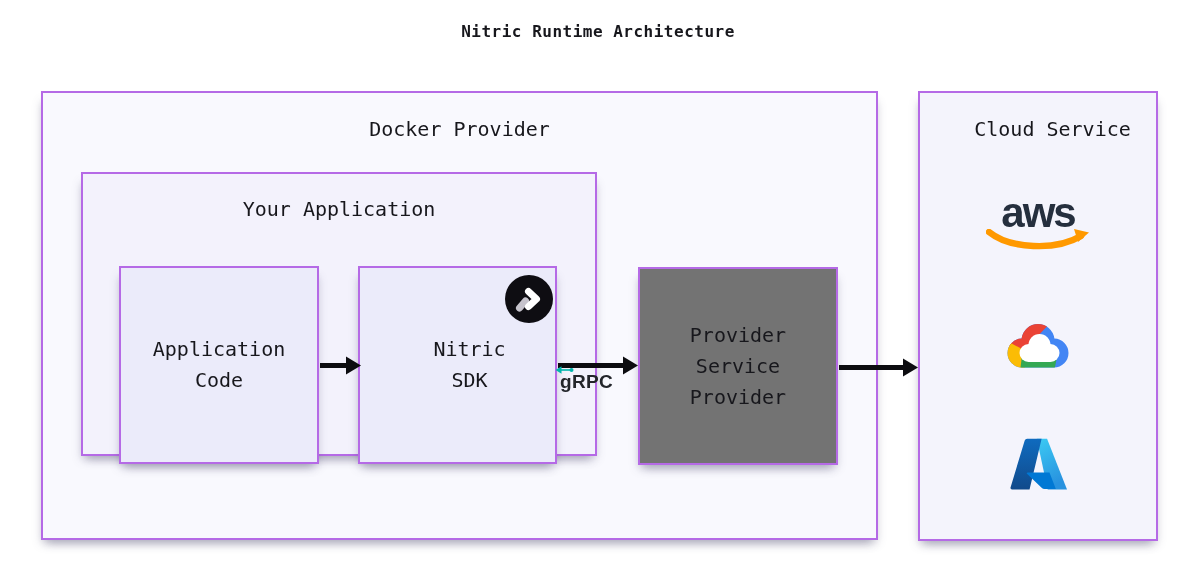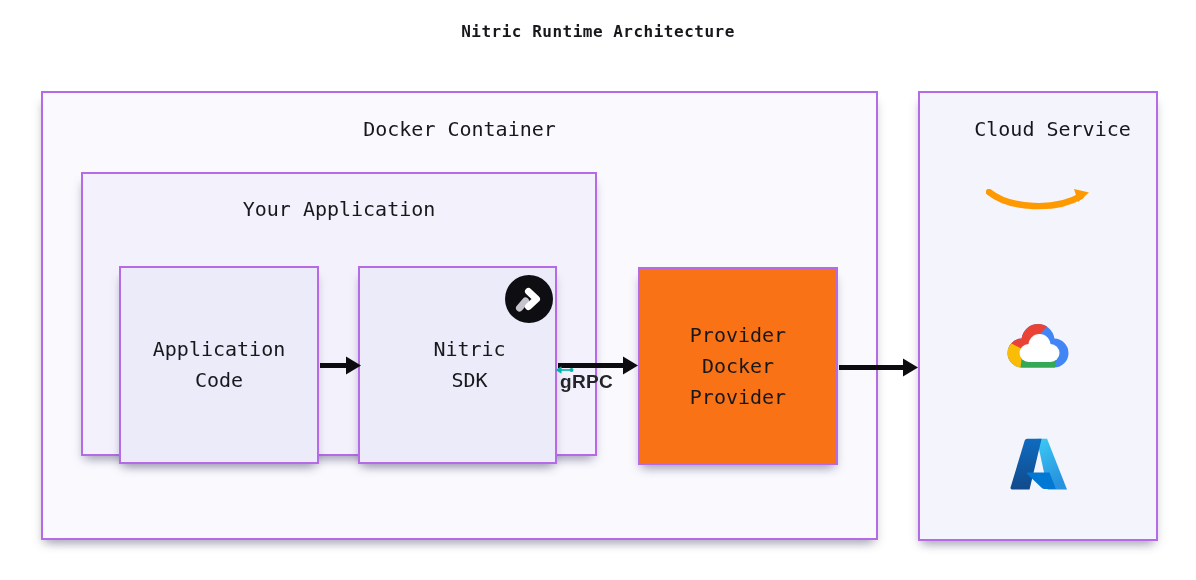--- a/index.html
+++ b/index.html
@@ -6,21 +6,21 @@
   .stage{position:relative;width:1196px;height:580px;background:#ffffff;overflow:hidden;
          font-family:"DejaVu Sans Mono","Liberation Mono",monospace;color:#17171c;}
   .diagram-title{position:absolute;top:22px;left:0;width:100%;text-align:center;
          font-size:16px;font-weight:600;letter-spacing:.5px;}
   .box{position:absolute;border:2px solid #b56ae6;box-sizing:border-box;
        box-shadow:-3px 7px 9px -4px rgba(85,82,118,.35),3px 7px 9px -4px rgba(85,82,118,.28);}
   .box-label{position:absolute;left:0;right:0;text-align:center;font-size:20px;line-height:31px;}
   .fill-outer{background:#f9f9fe;}
   .fill-mid{background:#f3f2fc;}
   .fill-inner{background:#ebebfa;}
-  .fill-provider{background:#f97316;}
+  .fill-provider{background:#737373;}
   .fill-cloud{background:#f4f4fc;}
   .center-text{display:flex;flex-direction:column;align-items:center;justify-content:center;
        text-align:center;font-size:20px;line-height:31px;}
   .arrows{position:absolute;top:0;left:0;pointer-events:none;}
   .nitric-badge{position:absolute;left:145px;top:7px;width:48px;height:48px;}
   .grpc{position:absolute;left:555px;top:365px;width:80px;height:34px;}
   .grpc-mark{position:absolute;left:0;top:0;}
   .grpc-text{position:absolute;left:5px;top:6px;font-family:"Liberation Sans","DejaVu Sans",sans-serif;
        font-weight:700;font-size:19px;letter-spacing:.3px;color:#23252a;}
   .logo-slot{position:absolute;left:0;right:0;display:flex;justify-content:center;}
@@ -30,21 +30,21 @@
   .aws-swoosh{margin-top:-4px;}
 </style>
 </head>
 <body>
 
 <div class="stage">
 
   <div class="diagram-title">Nitric Runtime Architecture</div>
 
   <div class="box fill-outer" style="left:41px;top:91px;width:837px;height:449px;">
-    <div class="box-label" style="top:21px;">Docker Container</div>
+    <div class="box-label" style="top:21px;">Docker Provider</div>
 
     <div class="box fill-mid" style="left:38px;top:79px;width:516px;height:284px;">
       <div class="box-label" style="top:20px;">Your Application</div>
 
       <div class="box fill-inner center-text" style="left:36px;top:92px;width:200px;height:198px;">
         <span>Application</span>
         <span>Code</span>
       </div>
 
       <div class="box fill-inner center-text" style="left:275px;top:92px;width:199px;height:198px;padding-left:24px;">
@@ -55,32 +55,33 @@
             <circle cx="24" cy="24" r="24" fill="#0e0d12"></circle>
             <line x1="14.5" y1="33" x2="20.5" y2="26" stroke="#c6c3cc" stroke-width="7" stroke-linecap="round"></line>
             <polyline points="23.5,16.5 31.5,24 23.5,31.5" fill="none" stroke="#ffffff" stroke-width="7" stroke-linecap="round" stroke-linejoin="round"></polyline>
           </svg>
         </span>
       </div>
     </div>
 
     <div class="box fill-provider center-text" style="left:595px;top:174px;width:200px;height:198px;">
       <span>Provider</span>
-      <span>Docker</span>
+      <span>Service</span>
       <span>Provider</span>
     </div>
   </div>
 
   <div class="box fill-cloud" style="left:918px;top:91px;width:240px;height:450px;">
     <div class="box-label" style="top:21px;padding-left:29px;">
       <div>Cloud Service</div>
     </div>
 
     <div class="logo-slot" style="top:100px;">
       <div class="aws-logo">
+        <span class="aws-word">aws</span>
         <svg class="aws-swoosh" width="104" height="24" viewBox="0 0 104 24">
           <path d="M3 3 C 24 20, 70 22, 95 7" fill="none" stroke="#ff9900" stroke-width="6.5" stroke-linecap="round"></path>
           <polygon points="88,0 103,3.5 92,13" fill="#ff9900"></polygon>
         </svg>
       </div>
     </div>
 
     <div class="logo-slot" style="top:225px;">
       <svg width="66" height="54" viewBox="0 0 66 54">
         <defs>

